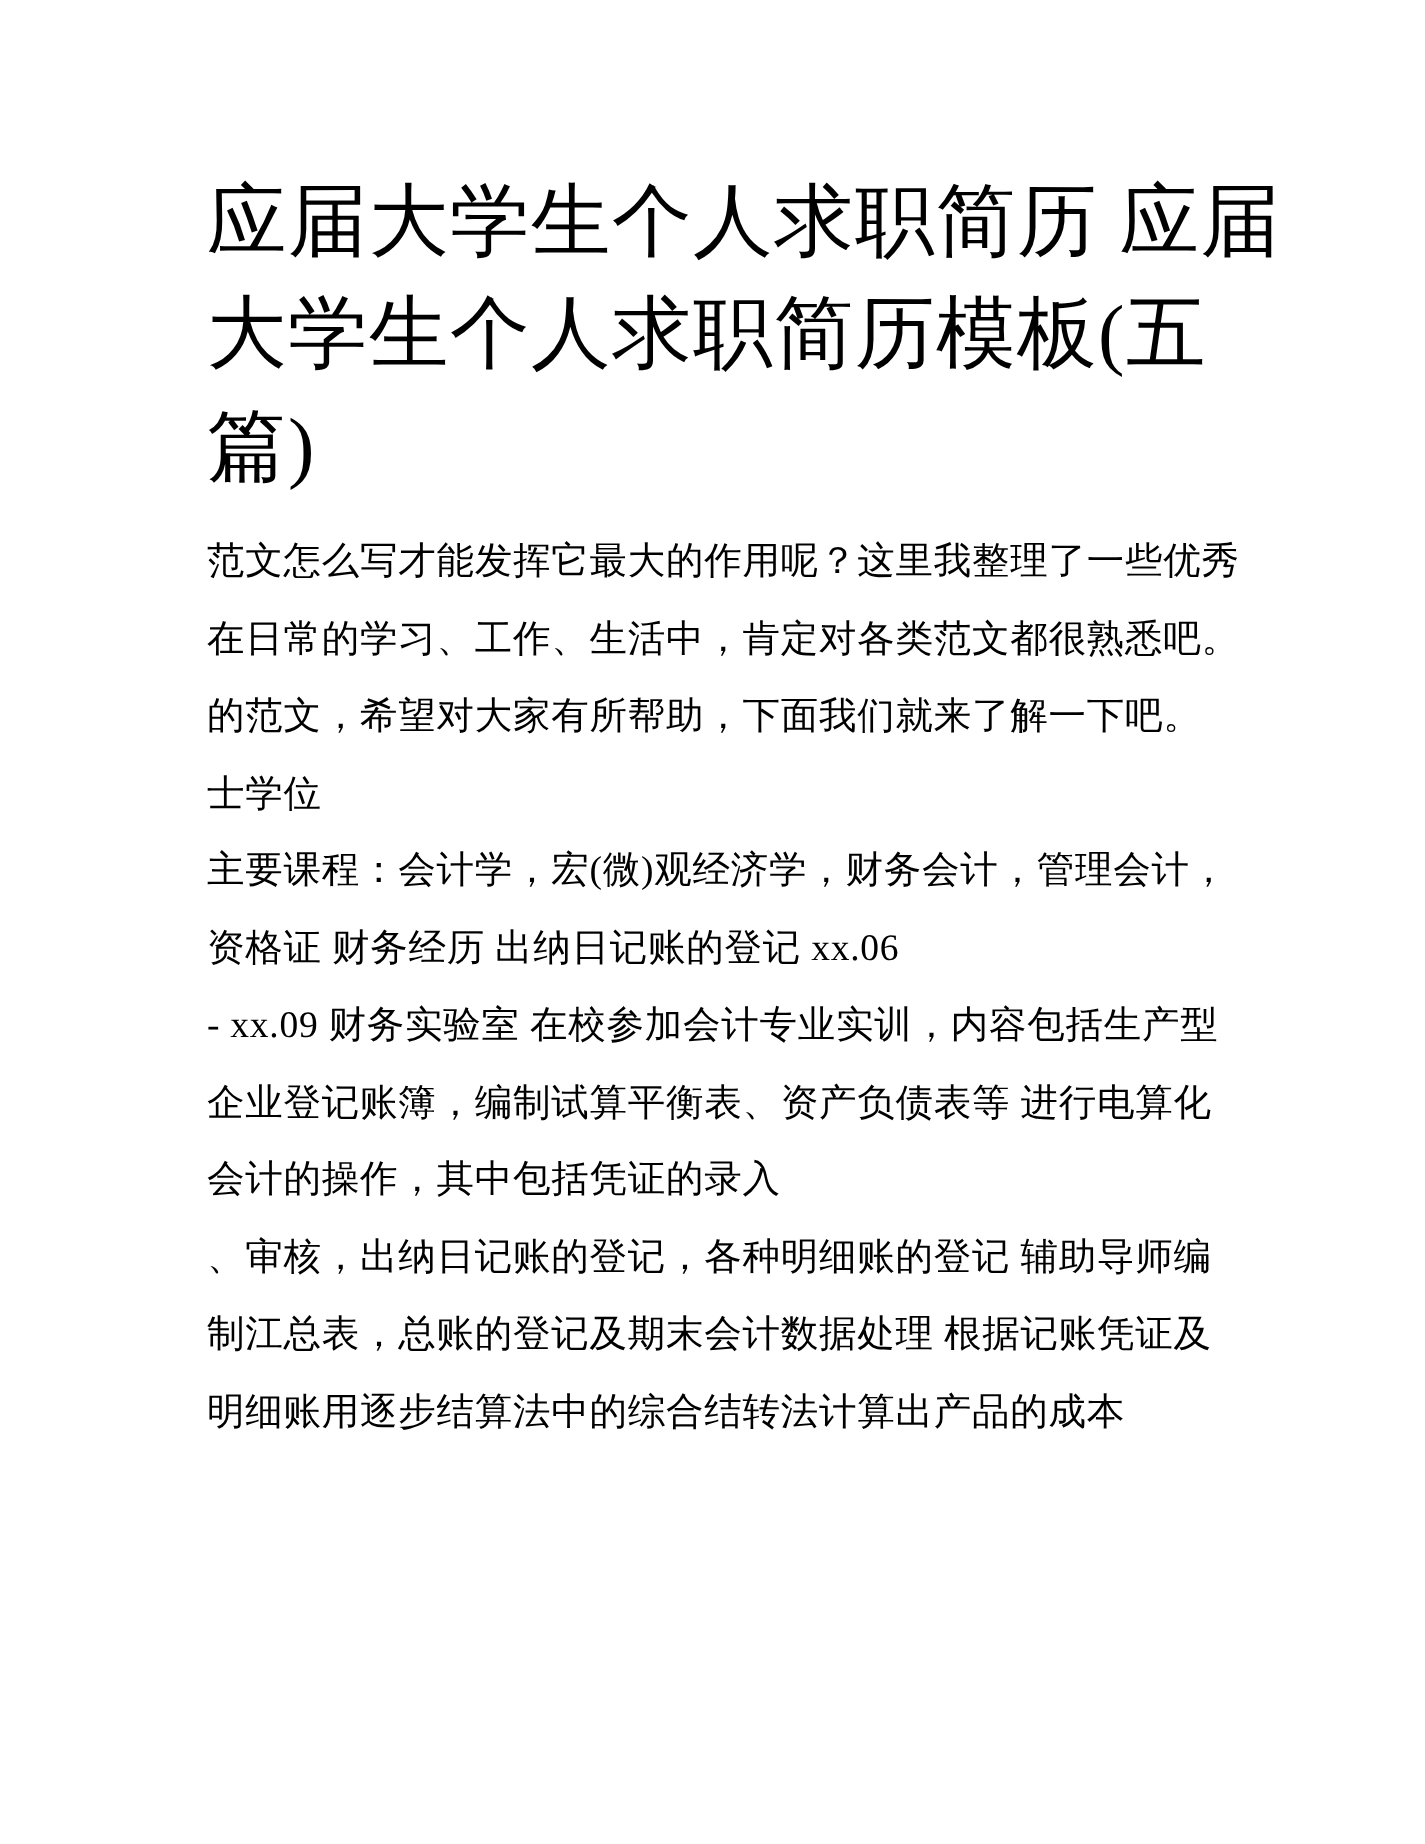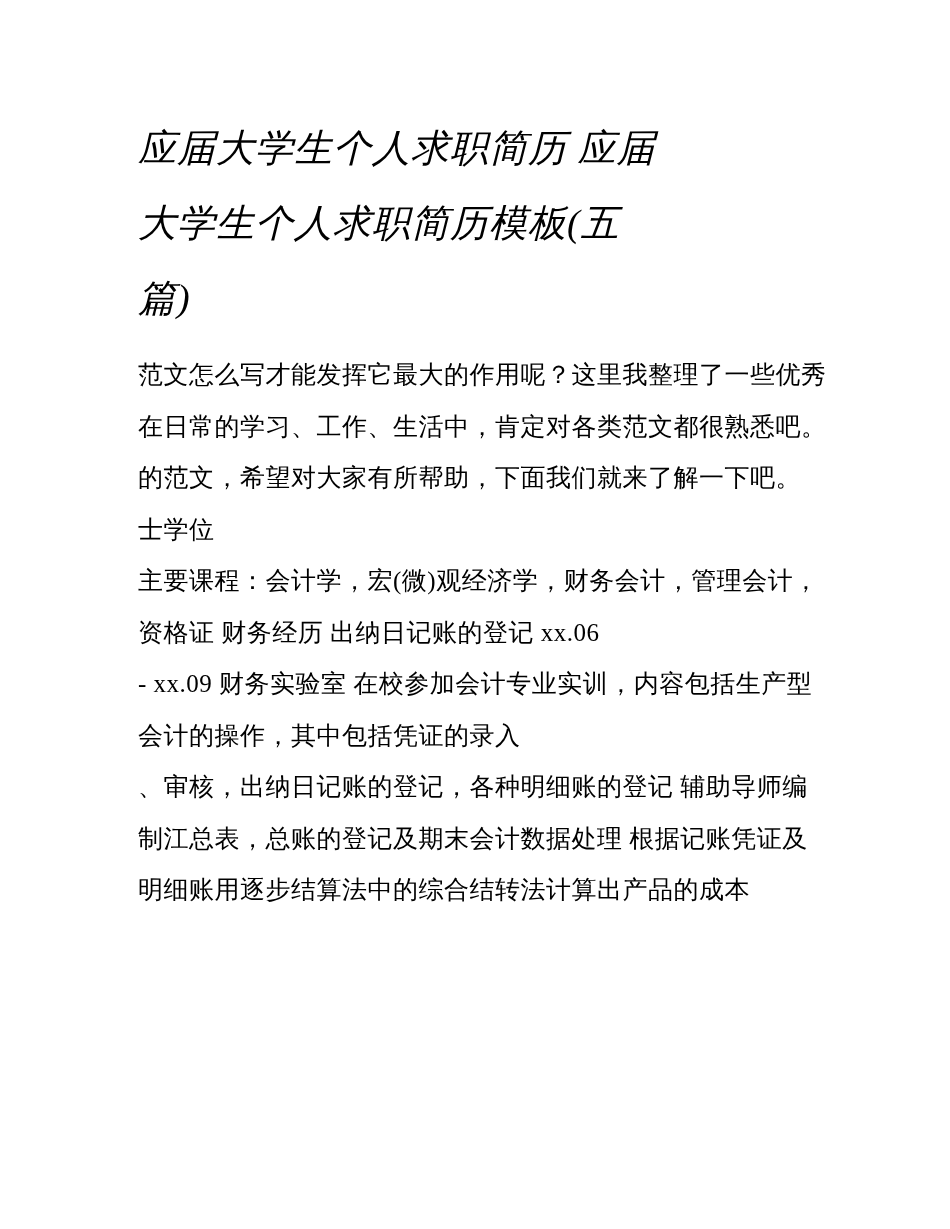--- a/index.html
+++ b/index.html
@@ -21,25 +21,24 @@
     left: 138px;
     top: 0;
     width: 760px;
   }
   .doc-title {
     margin: 0;
     padding-top: 111px;
     font-weight: normal;
   }
   .title-line {
-    font-size: 38px;
+    font-size: 53px;
     line-height: 75px;
     white-space: nowrap;
     letter-spacing: 1px;
-    font-style: italic;
   }
   .doc-body {
     margin-top: 13px;
   }
   .body-line {
     font-size: 25px;
     line-height: 51.5px;
     white-space: nowrap;
     letter-spacing: 0.5px;
   }
@@ -57,20 +56,21 @@
     </h1>
 
     <div class="doc-body">
       <div class="body-line">范文怎么写才能发挥它最大的作用呢？这里我整理了一些优秀</div>
       <div class="body-line">在日常的学习、工作、生活中，肯定对各类范文都很熟悉吧。</div>
       <div class="body-line">的范文，希望对大家有所帮助，下面我们就来了解一下吧。</div>
       <div class="body-line">士学位</div>
       <div class="body-line">主要课程：会计学，宏(微)观经济学，财务会计，管理会计，</div>
       <div class="body-line">资格证 财务经历 出纳日记账的登记 xx.06</div>
       <div class="body-line">- xx.09 财务实验室 在校参加会计专业实训，内容包括生产型</div>
+      <div class="body-line">企业登记账簿，编制试算平衡表、资产负债表等 进行电算化</div>
       <div class="body-line">会计的操作，其中包括凭证的录入</div>
       <div class="body-line">、审核，出纳日记账的登记，各种明细账的登记 辅助导师编</div>
       <div class="body-line">制江总表，总账的登记及期末会计数据处理 根据记账凭证及</div>
       <div class="body-line">明细账用逐步结算法中的综合结转法计算出产品的成本</div>
     </div>
 
   </div>
 </div>
 
 </body></html>

